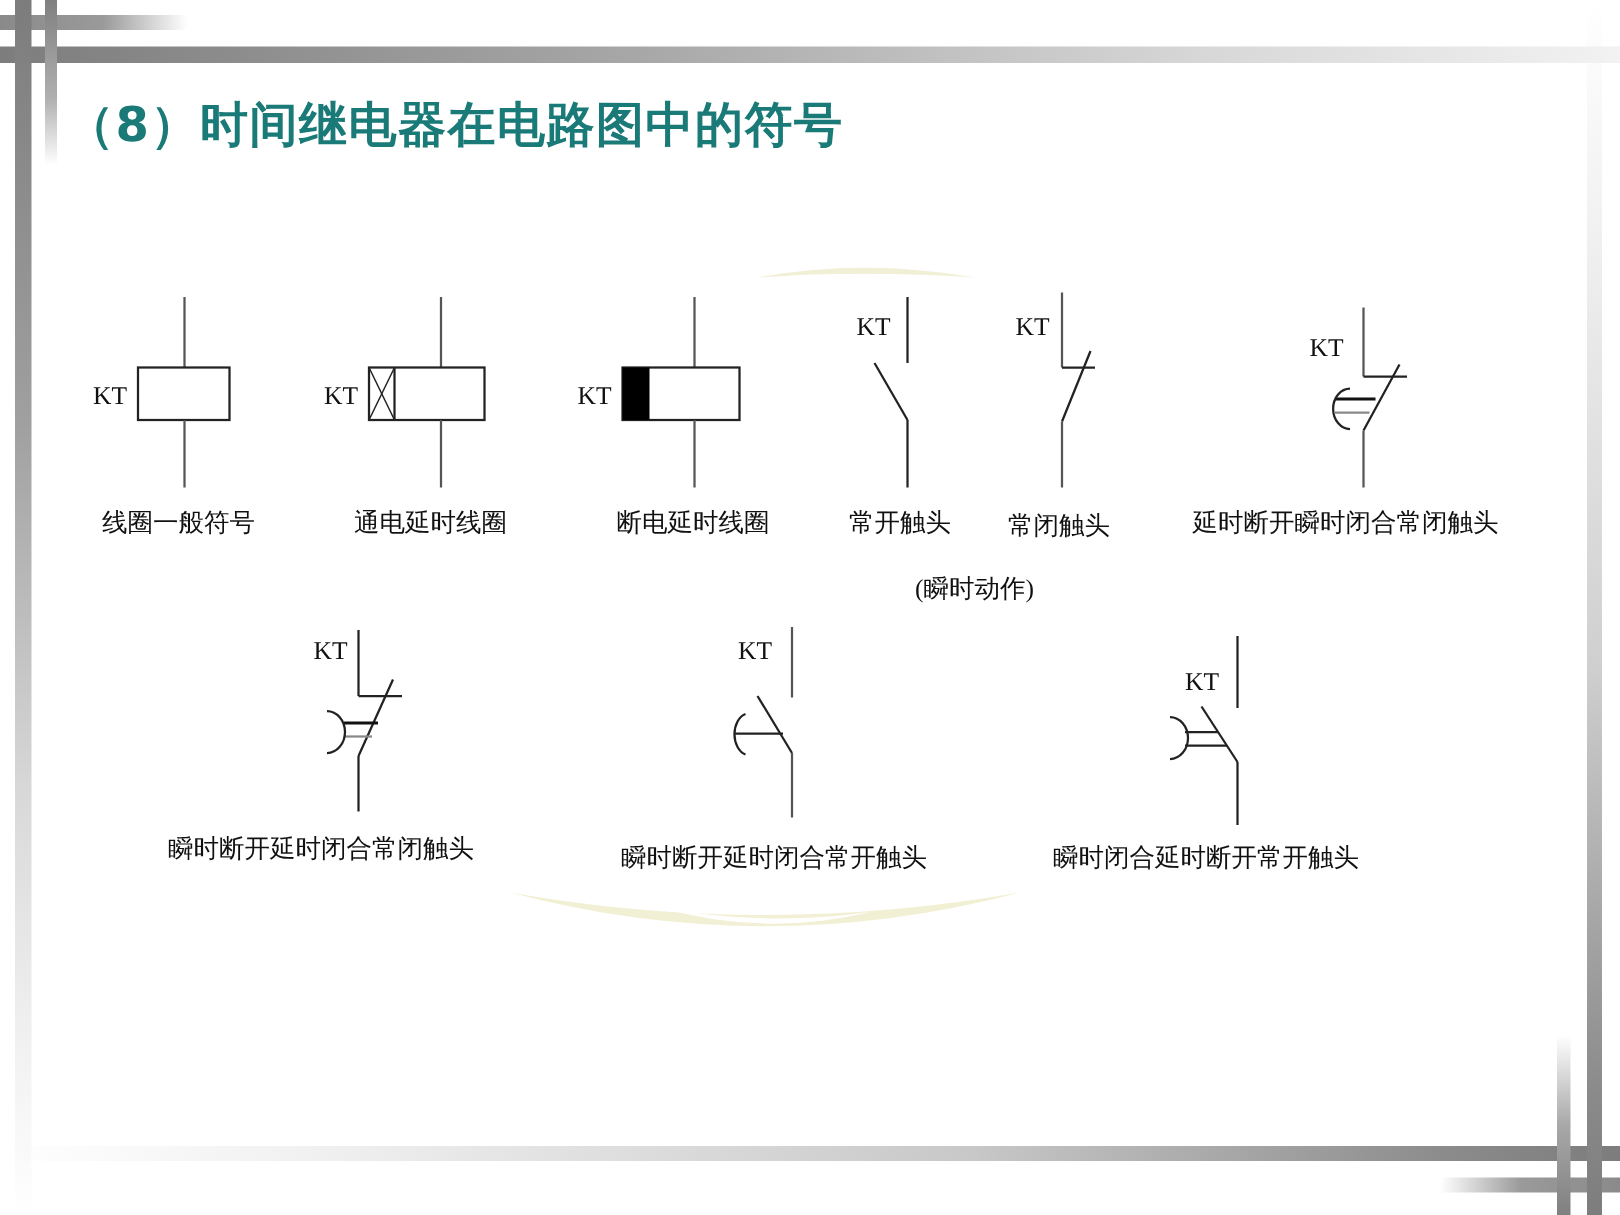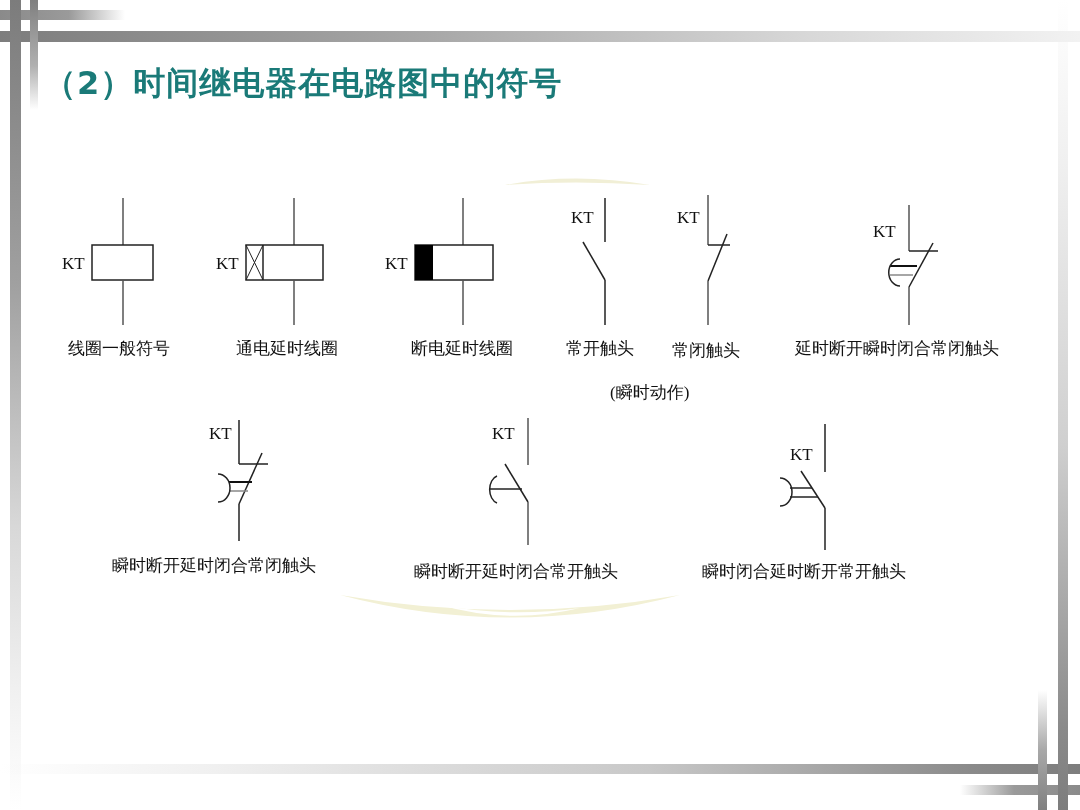--- a/index.html
+++ b/index.html
@@ -47,21 +47,21 @@
 <div class="slide">
   <div class="bar bar-top-short"></div>
   <div class="bar bar-top-long"></div>
   <div class="bar bar-left-outer"></div>
   <div class="bar bar-left-inner"></div>
   <div class="bar bar-bottom-long"></div>
   <div class="bar bar-bottom-short"></div>
   <div class="bar bar-right-outer"></div>
   <div class="bar bar-right-inner"></div>
 
-  <div class="title">（2）时间继电器在电路图中的符号</div>
+  <div class="title">（8）时间继电器在电路图中的符号</div>
 
   <svg class="diagram" width="1080" height="810" viewBox="0 0 1080 810">
 
     <g>
       <path d="M505 185 Q575 172 650 185 Q575 180 505 185 Z" fill="#f1efd6"></path>
       <path d="M340 595 Q510 640 680 595 Q510 625 340 595 Z" fill="#f2f0d4"></path>
       <path d="M440 605 Q510 625 580 608 Q510 618 440 605 Z" fill="#ffffff"></path>
     </g>
 
     <g>

